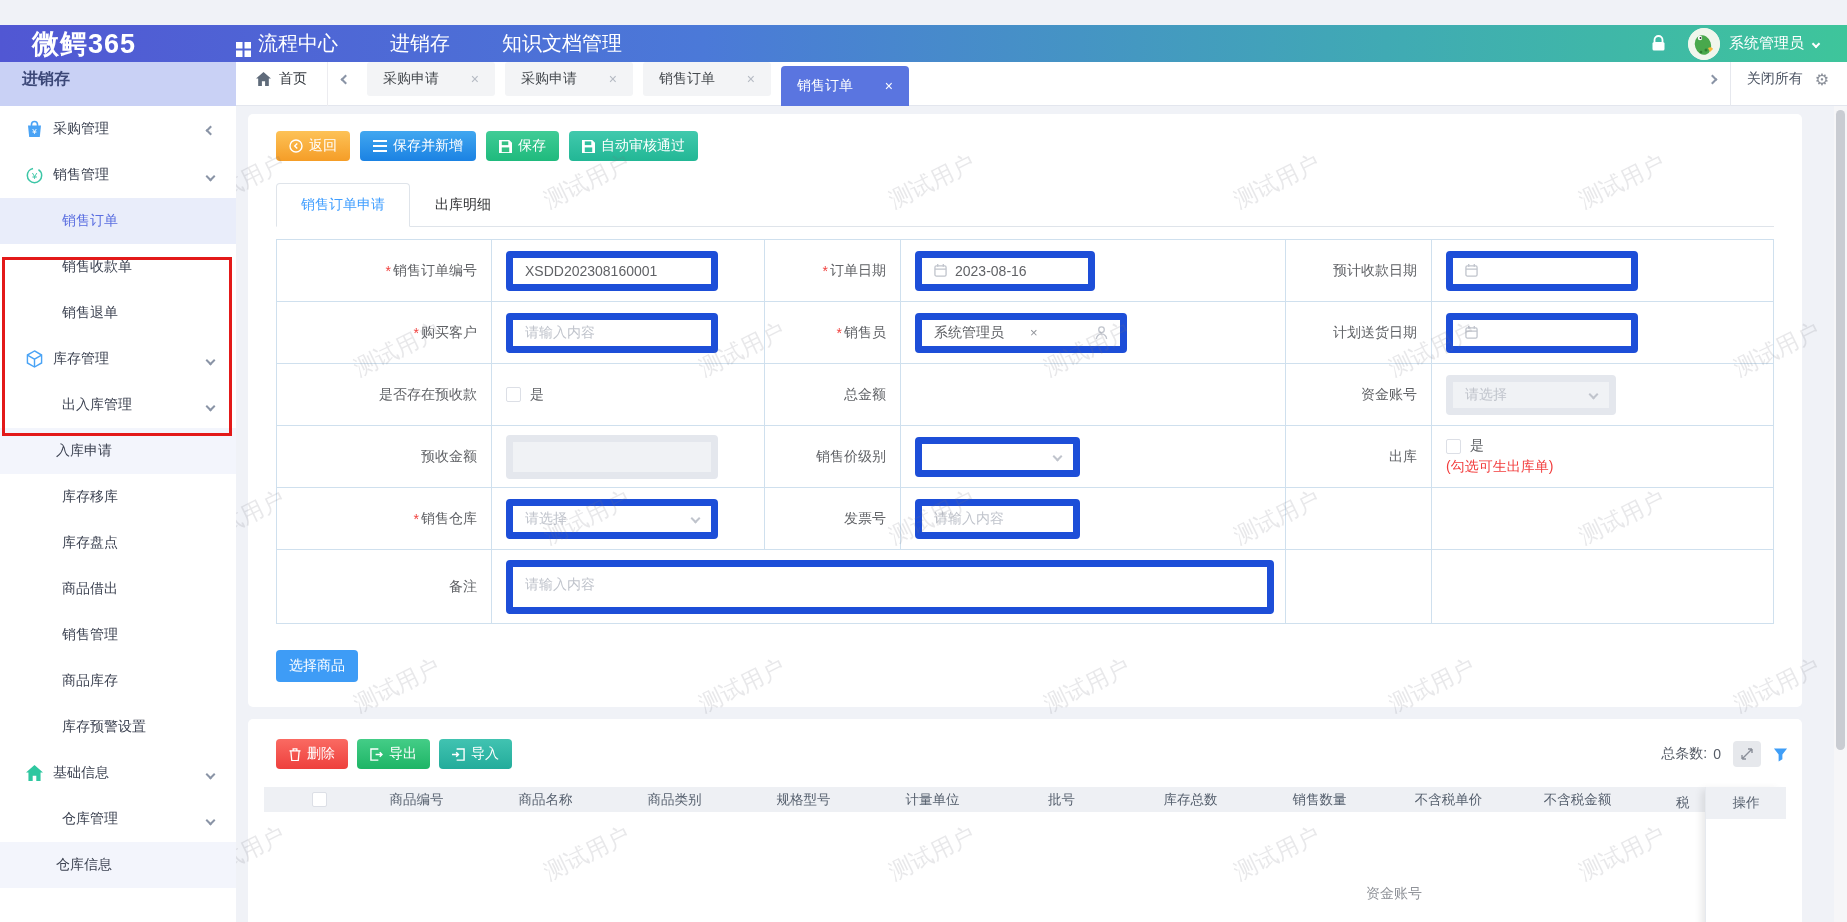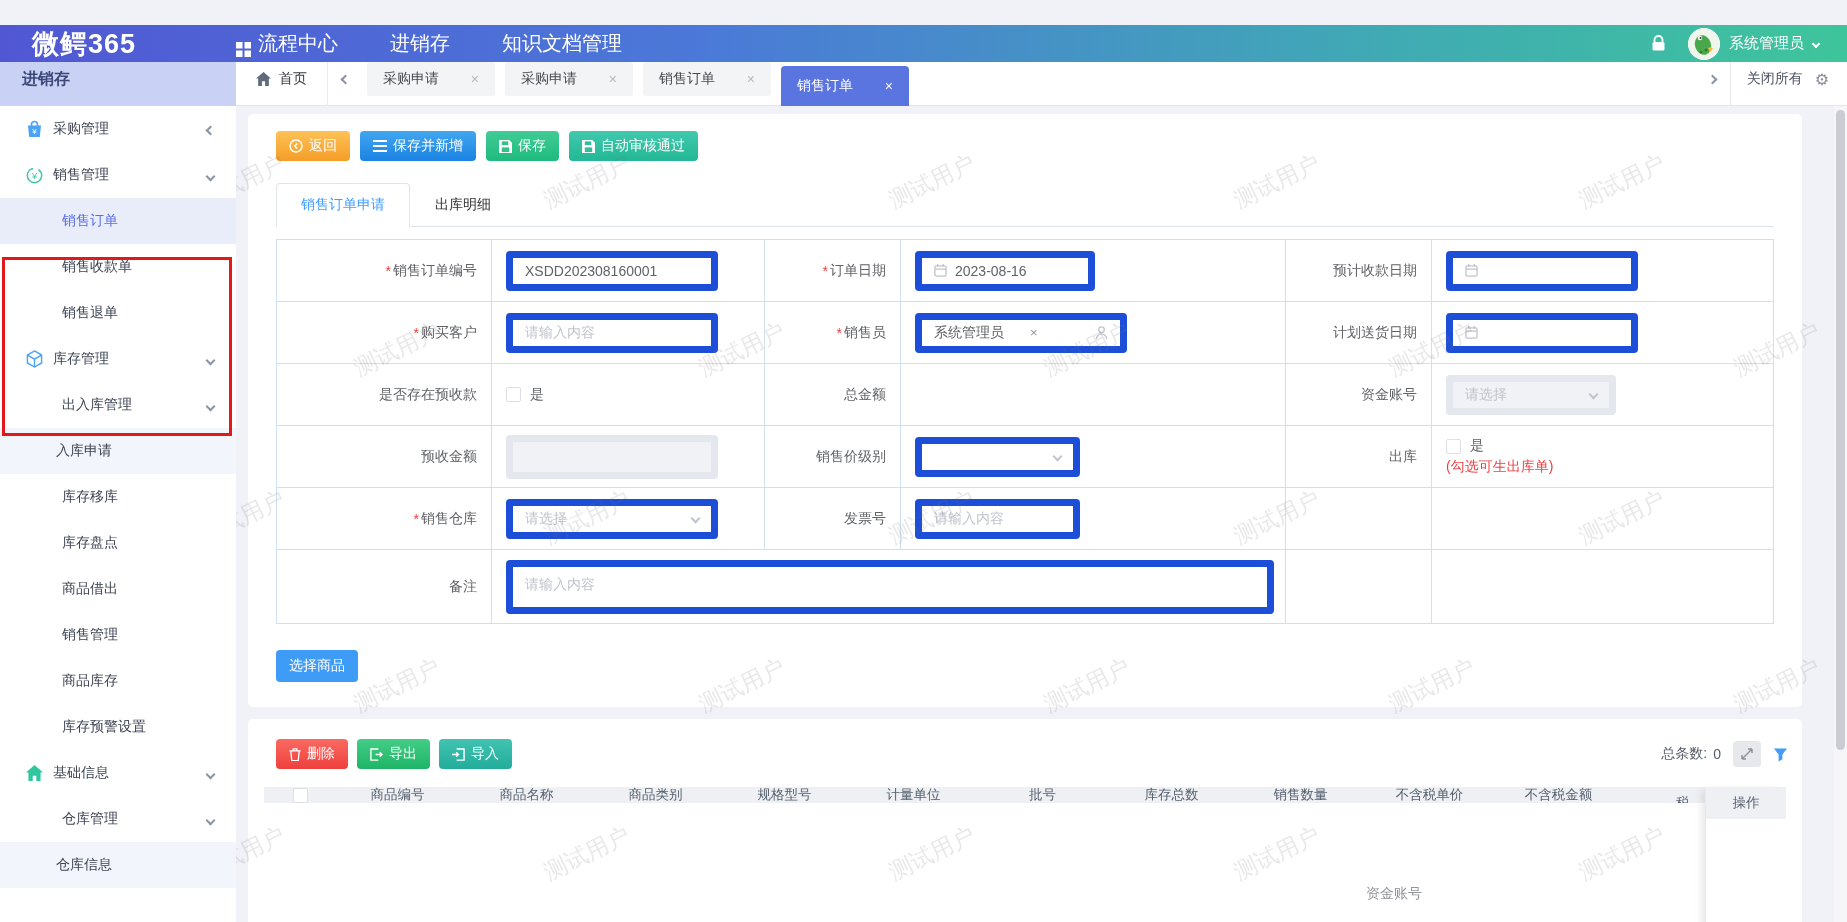--- a/index.html
+++ b/index.html
@@ -91,21 +91,21 @@
   .checkbox { width:15px; height:15px; border:1px solid #dcdfe6; border-radius:2px; background:#fff; display:inline-block; }
   .chk-row { display:flex; align-items:center; gap:9px; }
   .red-note { color:#f23c3c; font-size:14px; margin-top:3px; }
   .stack { flex-direction:column; align-items:flex-start; justify-content:center; }
   .tagx { color:#909399; margin-left:18px; font-size:13px; }
 
   
   #detail-toolbar { position:absolute; left:28px; top:20px; display:flex; gap:9px; }
   #detail-right { position:absolute; right:14px; top:22px; display:flex; align-items:center; gap:12px; font-size:14px; color:#555b66; }
   .tool-box { width:28px; height:26px; background:#e6e8ec; border-radius:4px; display:flex; align-items:center; justify-content:center; cursor:pointer; }
-  #grid-header { position:absolute; left:16px; right:16px; top:68px; height:16px; background:#eef0f4; display:flex; align-items:center; padding-left:29px; overflow:hidden; }
+  #grid-header { position:absolute; left:16px; right:16px; top:68px; height:25px; background:#eef0f4; display:flex; align-items:center; padding-left:48px; overflow:hidden; }
   .g-check { width:40px; display:flex; align-items:center; }
   .g-cell { width:129px; text-align:center; font-size:13.5px; color:#555f6d; flex:none; }
   #clip-char { position:absolute; left:1412px; top:7px; font-size:13.5px; color:#555f6d; }
   #op-col { position:absolute; right:16px; top:68px; bottom:8px; width:81px; box-shadow:-6px 0 8px -3px rgba(0,0,0,.10); z-index:3; background:#fff; border-left:1px solid #e6e9ee; }
   #op-col .op-head { height:32px; background:#eef0f4; display:flex; align-items:center; justify-content:center; font-size:13.5px; color:#555f6d; }
   #empty-text { position:absolute; left:1118px; top:166px; font-size:14px; color:#909399; }
 
   
   #wm-layer { position:absolute; left:236px; top:106px; width:1611px; height:816px; overflow:hidden; pointer-events:none; z-index:40; }
   .wm { position:absolute; font-size:23px; color:rgba(120,120,130,.17); transform:rotate(-26deg); white-space:nowrap; }

